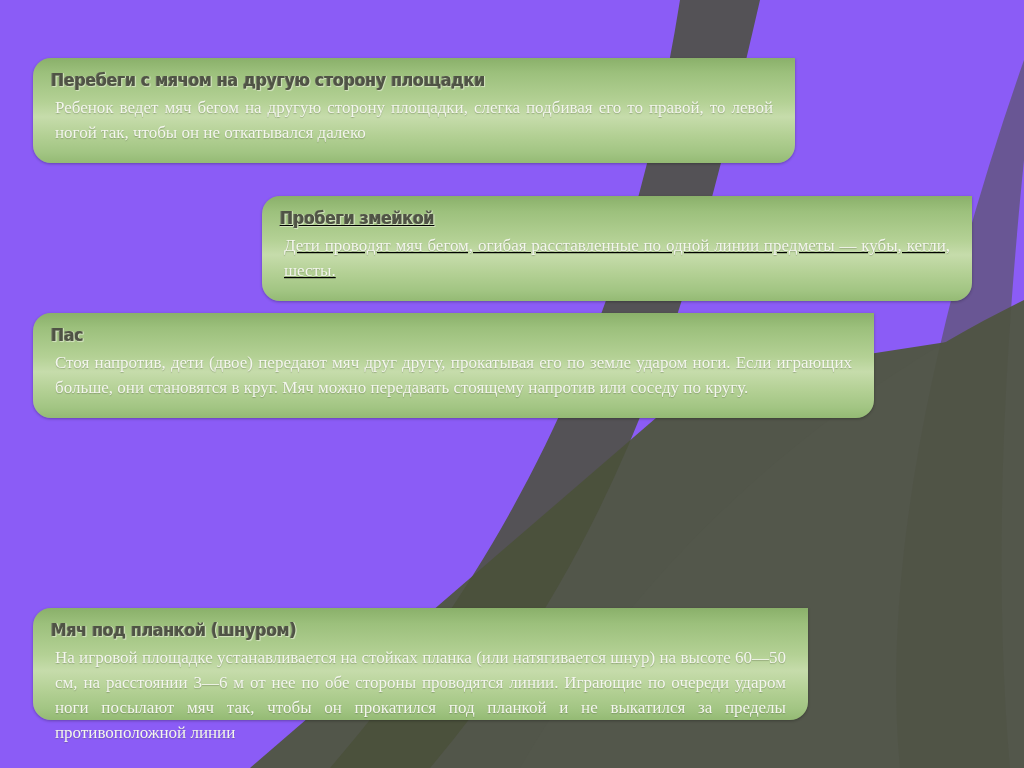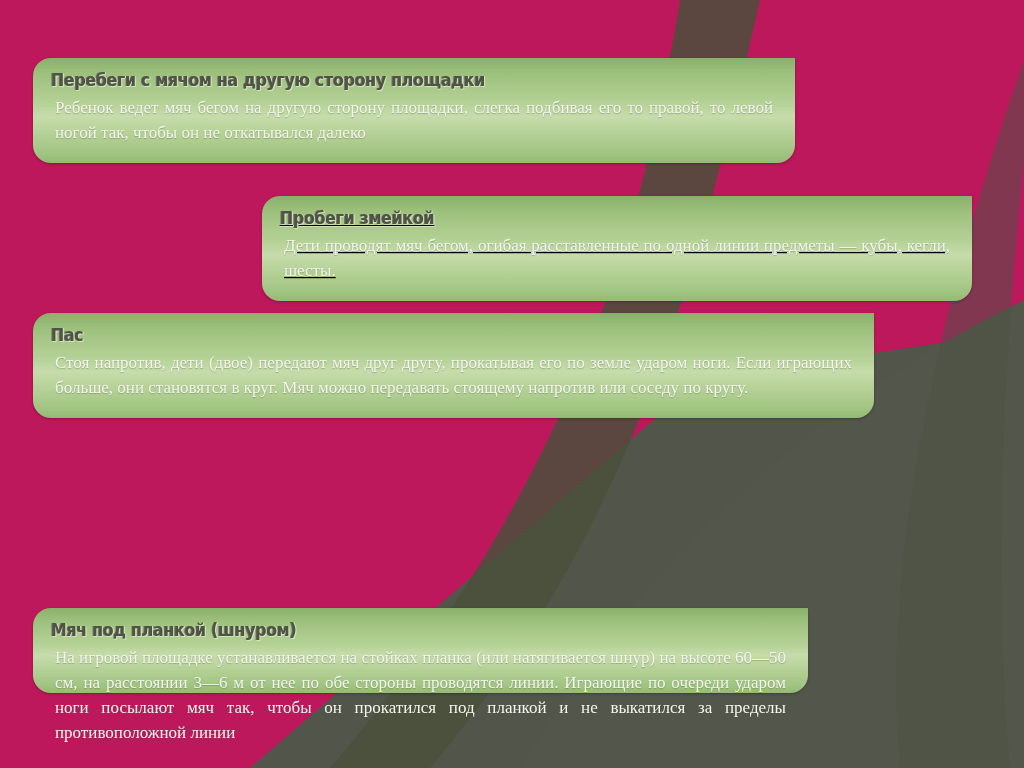--- a/index.html
+++ b/index.html
@@ -12,21 +12,21 @@
     height: 768px;
     overflow: hidden;
     font-family: "Liberation Serif", "DejaVu Serif", serif;
   }
 
   #slide {
     position: relative;
     width: 1024px;
     height: 768px;
     overflow: hidden;
-    background: #be185d;
+    background: #8b5cf6;
   }
 
   
   .bg-layer {
     position: absolute;
     inset: 0;
     overflow: hidden;
     pointer-events: none;
   }
   
@@ -91,21 +91,21 @@
     color: #f4f6ee;
     text-align: justify;
     text-shadow: 0 1px 1px rgba(70,80,55,0.35);
   }
 
   
   #card-1 { left: 33px;  top: 58px;  width: 762px; }
   #card-2 { left: 262px; top: 196px; width: 710px; text-decoration: underline; }
   #card-3 { left: 33px;  top: 313px; width: 841px; }
   #card-4 { left: 262px; top: 467px; width: 710px; }
-  #card-5 { left: 33px;  top: 608px; width: 775px; height: 85px; overflow: visible; }
+  #card-5 { left: 33px;  top: 608px; width: 775px; height: 112px; overflow: visible; }
 
   #card-5 .card-body { }
 </style>
 </head>
 <body>
 
 <div id="slide">
 
   <div class="bg-layer">
     <svg class="bg-wedge" viewBox="0 0 1024 768" preserveAspectRatio="none">

